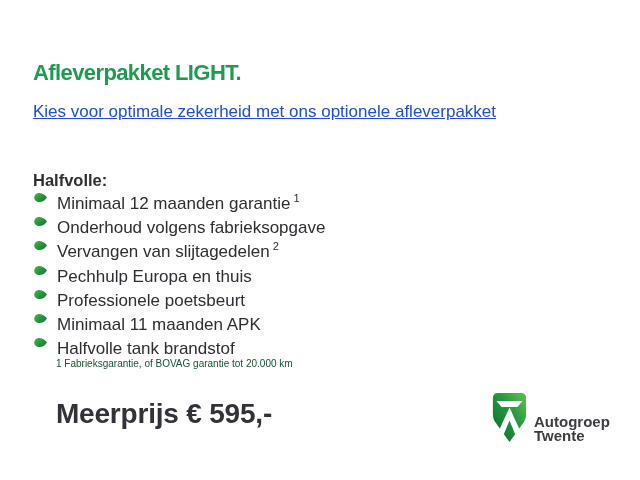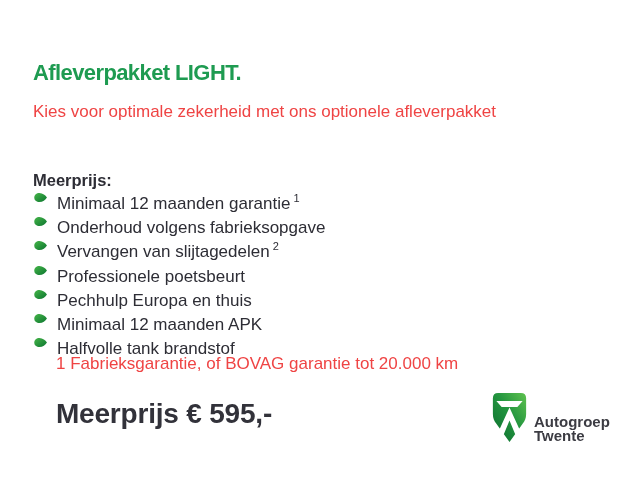--- a/index.html
+++ b/index.html
@@ -7,34 +7,34 @@
     position:relative;width:640px;height:480px;background:#ffffff;overflow:hidden;
     font-family:"Liberation Sans",sans-serif;color:#2d2d35;
   }
   .title{
     position:absolute;left:33px;top:60px;
     font-size:22px;font-weight:700;letter-spacing:-0.6px;color:#1e9b51;
     white-space:nowrap;
   }
   .subtitle{
     position:absolute;left:33px;top:99px;
-    font-size:17px;line-height:26px;color:#ef4444;white-space:nowrap;
+    font-size:17px;line-height:26px;color:#1d4ed8;white-space:nowrap;text-decoration:underline;
   }
   .list-heading{
     position:absolute;left:33px;top:171px;
     font-size:16.5px;font-weight:700;color:#2d2d35;
   }
   .list{position:absolute;left:33px;top:192px;}
   .list-row{display:flex;align-items:flex-start;height:24.2px;}
   .leaf{width:15px;height:11px;margin-right:9px;flex:0 0 auto;}
   .item-text{font-size:17px;color:#2d2d35;white-space:nowrap;}
   .item-text sup{font-size:11px;margin-left:3px;}
   .footnotes{
     position:absolute;left:56px;top:356px;
-    font-size:17px;line-height:15.5px;color:#ef4444;white-space:nowrap;
+    font-size:10px;line-height:15.5px;color:#14532d;white-space:nowrap;
   }
   .price{
     position:absolute;left:56px;top:398px;
     font-size:28px;font-weight:700;color:#32323a;letter-spacing:-0.2px;white-space:nowrap;
   }
   .logo{position:absolute;left:492px;top:392px;display:flex;align-items:flex-end;}
   .logo-shield{width:35px;height:51px;flex:0 0 auto;}
   .logo-text{
     margin-left:7px;margin-top:9px;
     font-size:15px;line-height:14px;font-weight:700;color:#3c3c43;white-space:nowrap;
@@ -59,21 +59,21 @@
 </svg>
 
 <div class="canvas">
 
   <div class="title">Afleverpakket LIGHT.</div>
 
   <div class="subtitle">
     <div>Kies voor optimale zekerheid met ons optionele afleverpakket</div>
   </div>
 
-  <div class="list-heading">Meerprijs:</div>
+  <div class="list-heading">Halfvolle:</div>
 
   <div class="list">
 
     <div class="list-row">
       <svg class="leaf" viewBox="0 0 16 12">
           <path fill="url(#leafG)" d="M1.2,6 C1.2,3 3.6,1 6.8,1 C10.4,1 13.4,3.4 15,6 C13.4,8.6 10.4,11 6.8,11 C3.6,11 1.2,9 1.2,6 Z"></path>
         </svg>
       <span class="item-text"><span>Minimaal 12 maanden garantie</span><sup>1</sup></span>
     </div>
 
@@ -88,35 +88,35 @@
       <svg class="leaf" viewBox="0 0 16 12">
           <path fill="url(#leafG)" d="M1.2,6 C1.2,3 3.6,1 6.8,1 C10.4,1 13.4,3.4 15,6 C13.4,8.6 10.4,11 6.8,11 C3.6,11 1.2,9 1.2,6 Z"></path>
         </svg>
       <span class="item-text"><span>Vervangen van slijtagedelen</span><sup>2</sup></span>
     </div>
 
     <div class="list-row">
       <svg class="leaf" viewBox="0 0 16 12">
           <path fill="url(#leafG)" d="M1.2,6 C1.2,3 3.6,1 6.8,1 C10.4,1 13.4,3.4 15,6 C13.4,8.6 10.4,11 6.8,11 C3.6,11 1.2,9 1.2,6 Z"></path>
         </svg>
+      <span class="item-text"><span>Pechhulp Europa en thuis</span><sup></sup></span>
+    </div>
+
+    <div class="list-row">
+      <svg class="leaf" viewBox="0 0 16 12">
+          <path fill="url(#leafG)" d="M1.2,6 C1.2,3 3.6,1 6.8,1 C10.4,1 13.4,3.4 15,6 C13.4,8.6 10.4,11 6.8,11 C3.6,11 1.2,9 1.2,6 Z"></path>
+        </svg>
       <span class="item-text"><span>Professionele poetsbeurt</span><sup></sup></span>
     </div>
 
     <div class="list-row">
       <svg class="leaf" viewBox="0 0 16 12">
           <path fill="url(#leafG)" d="M1.2,6 C1.2,3 3.6,1 6.8,1 C10.4,1 13.4,3.4 15,6 C13.4,8.6 10.4,11 6.8,11 C3.6,11 1.2,9 1.2,6 Z"></path>
         </svg>
-      <span class="item-text"><span>Pechhulp Europa en thuis</span><sup></sup></span>
-    </div>
-
-    <div class="list-row">
-      <svg class="leaf" viewBox="0 0 16 12">
-          <path fill="url(#leafG)" d="M1.2,6 C1.2,3 3.6,1 6.8,1 C10.4,1 13.4,3.4 15,6 C13.4,8.6 10.4,11 6.8,11 C3.6,11 1.2,9 1.2,6 Z"></path>
-        </svg>
-      <span class="item-text"><span>Minimaal 12 maanden APK</span><sup></sup></span>
+      <span class="item-text"><span>Minimaal 11 maanden APK</span><sup></sup></span>
     </div>
 
     <div class="list-row">
       <svg class="leaf" viewBox="0 0 16 12">
           <path fill="url(#leafG)" d="M1.2,6 C1.2,3 3.6,1 6.8,1 C10.4,1 13.4,3.4 15,6 C13.4,8.6 10.4,11 6.8,11 C3.6,11 1.2,9 1.2,6 Z"></path>
         </svg>
       <span class="item-text"><span>Halfvolle tank brandstof</span><sup></sup></span>
     </div>
 
   </div>

